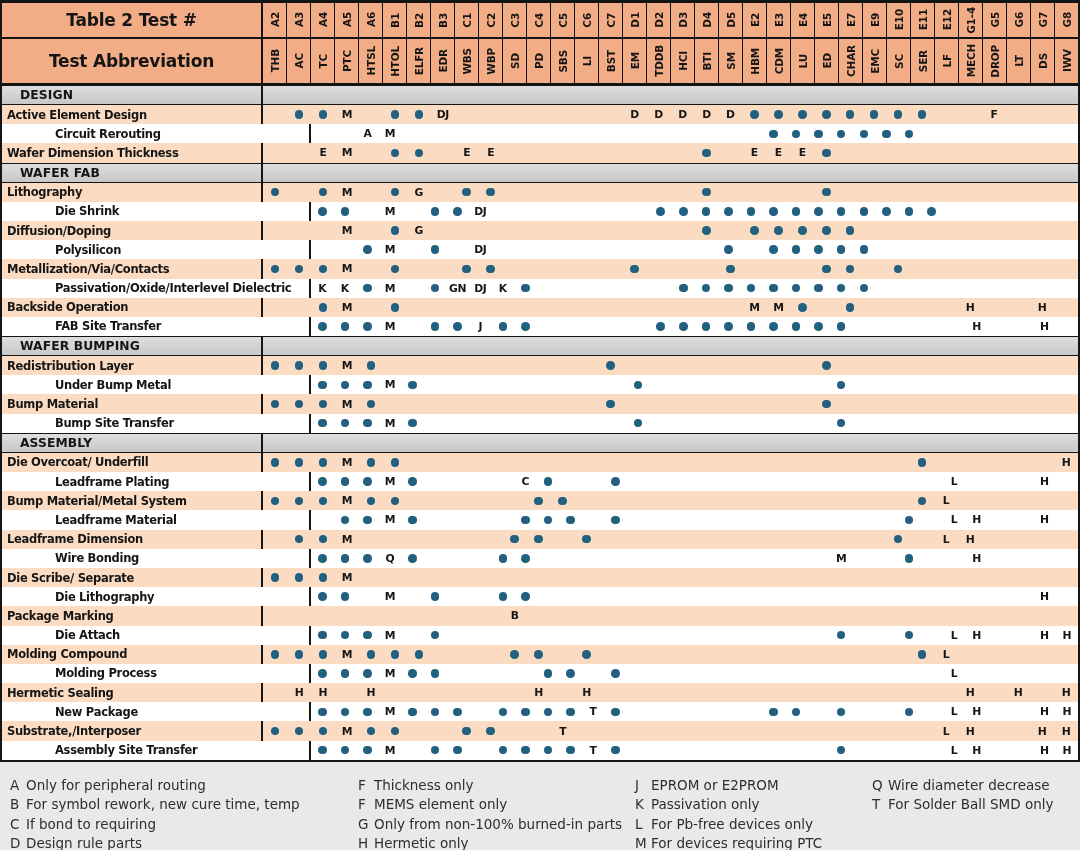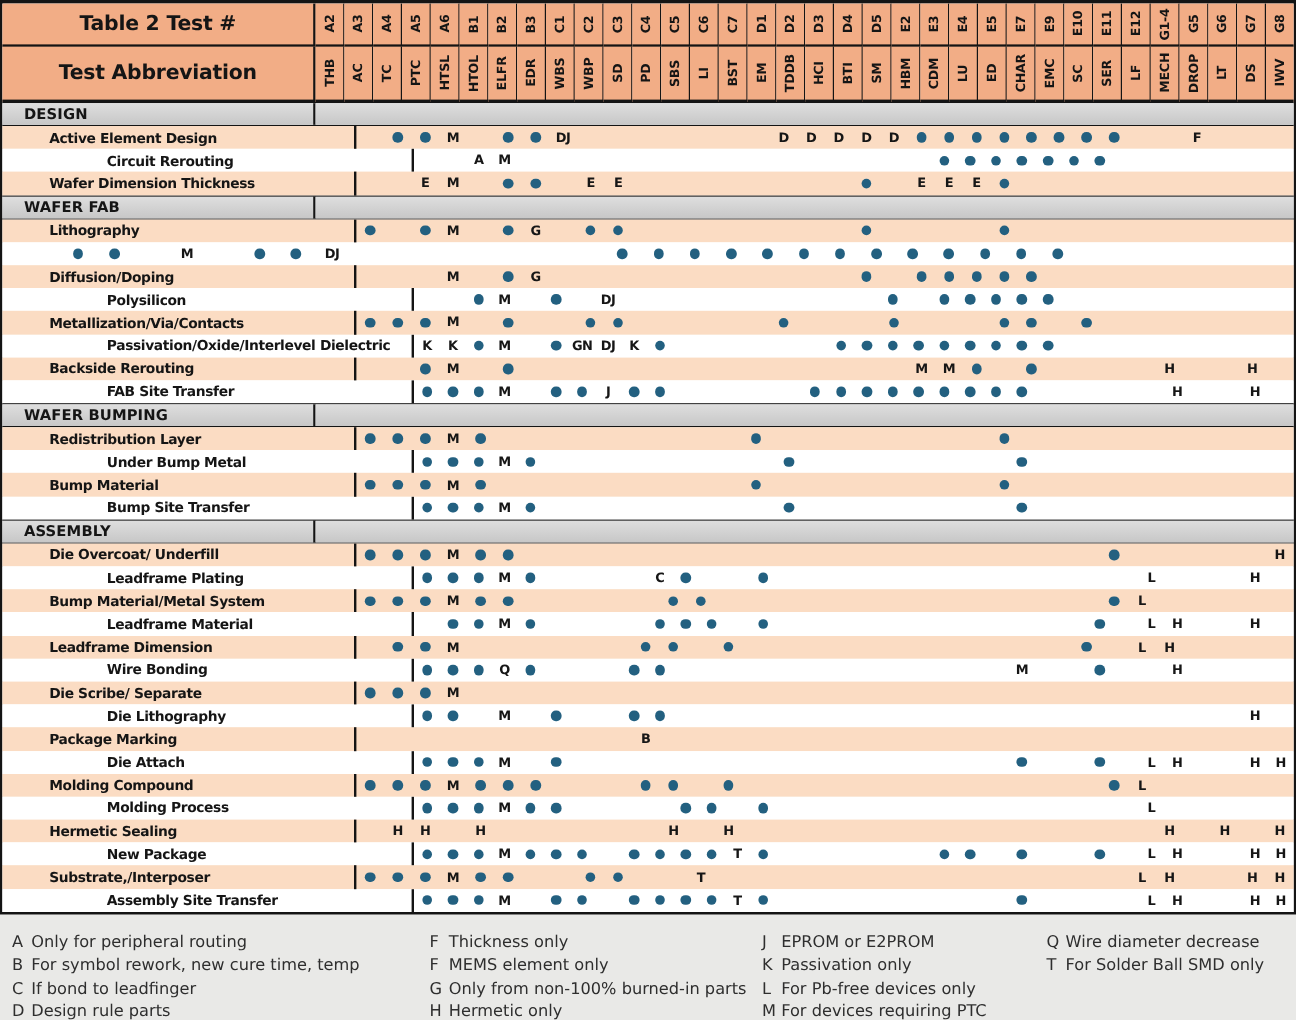--- a/index.html
+++ b/index.html
@@ -45,21 +45,21 @@
     font-size:12.3px;font-weight:bold;letter-spacing:0.1px;
   }
   .secfill{flex:1;background:linear-gradient(#dedede,#c7c7c7);}
   
   .drow{display:flex;height:19.2px;}
   .drow.rp{background:var(--row-stripe);}
   .drow.rw{background:var(--row-alt);padding-left:48px;}
   .rlabel{
     width:261px;flex:0 0 261px;border-right:2px solid var(--border);
     display:flex;align-items:center;padding-left:5px;
-    font-size:11.5px;font-weight:bold;letter-spacing:-0.3px;white-space:nowrap;overflow:hidden;margin-left:34px;
+    font-size:11.5px;font-weight:bold;letter-spacing:-0.3px;white-space:nowrap;overflow:hidden;
   }
   .cells{flex:1;display:flex;}
   .mcell{
     flex:1;display:flex;align-items:center;justify-content:center;
     font-size:10.8px;font-weight:bold;color:var(--mark);letter-spacing:-0.4px;overflow:visible;white-space:nowrap;
   }
   .dot{width:8.5px;height:8.5px;border-radius:50%;background:var(--dot);}
   
   .legend{display:flex;padding:14px 0 0 10px;color:#2e2e2e;}
   .lcol0{width:348px;}
@@ -506,20 +506,21 @@
           <div class="mcell"></div>
           <div class="mcell"></div>
           <div class="mcell"></div>
           <div class="mcell"></div>
           <div class="mcell"></div>
           <div class="mcell"></div>
           <div class="mcell"></div>
         </div>
       </div>
       <div class="drow rw">
+        <div class="rlabel">Die Shrink</div>
         <div class="cells">
           <div class="mcell">
             <div class="dot"></div>
           </div>
           <div class="mcell">
             <div class="dot"></div>
           </div>
           <div class="mcell"></div>
           <div class="mcell">M</div>
           <div class="mcell"></div>
@@ -810,21 +811,21 @@
           <div class="mcell"></div>
           <div class="mcell"></div>
           <div class="mcell"></div>
           <div class="mcell"></div>
           <div class="mcell"></div>
           <div class="mcell"></div>
           <div class="mcell"></div>
         </div>
       </div>
       <div class="drow rp">
-        <div class="rlabel">Backside Rerouting</div>
+        <div class="rlabel">Backside Operation</div>
         <div class="cells">
           <div class="mcell"></div>
           <div class="mcell"></div>
           <div class="mcell">
             <div class="dot"></div>
           </div>
           <div class="mcell">M</div>
           <div class="mcell"></div>
           <div class="mcell">
             <div class="dot"></div>
@@ -1982,21 +1983,21 @@
           <div class="mcell">H</div>
         </div>
       </div>
     </div>
 </div>
 
 <div class="legend" id="legend">
     <div class="lcol lcol0">
       <div class="litem"><span class="lkey">A</span><span class="ltext">Only for peripheral routing</span></div>
       <div class="litem"><span class="lkey">B</span><span class="ltext">For symbol rework, new cure time, temp</span></div>
-      <div class="litem"><span class="lkey">C</span><span class="ltext">If bond to leadfinger</span></div>
+      <div class="litem"><span class="lkey">C</span><span class="ltext">If bond to requiring</span></div>
       <div class="litem"><span class="lkey">D</span><span class="ltext">Design rule parts</span></div>
     </div>
     <div class="lcol lcol1">
       <div class="litem"><span class="lkey">F</span><span class="ltext">Thickness only</span></div>
       <div class="litem"><span class="lkey">F</span><span class="ltext">MEMS element only</span></div>
       <div class="litem"><span class="lkey">G</span><span class="ltext">Only from non-100% burned-in parts</span></div>
       <div class="litem"><span class="lkey">H</span><span class="ltext">Hermetic only</span></div>
     </div>
     <div class="lcol lcol2">
       <div class="litem"><span class="lkey">J</span><span class="ltext">EPROM or E2PROM</span></div>

